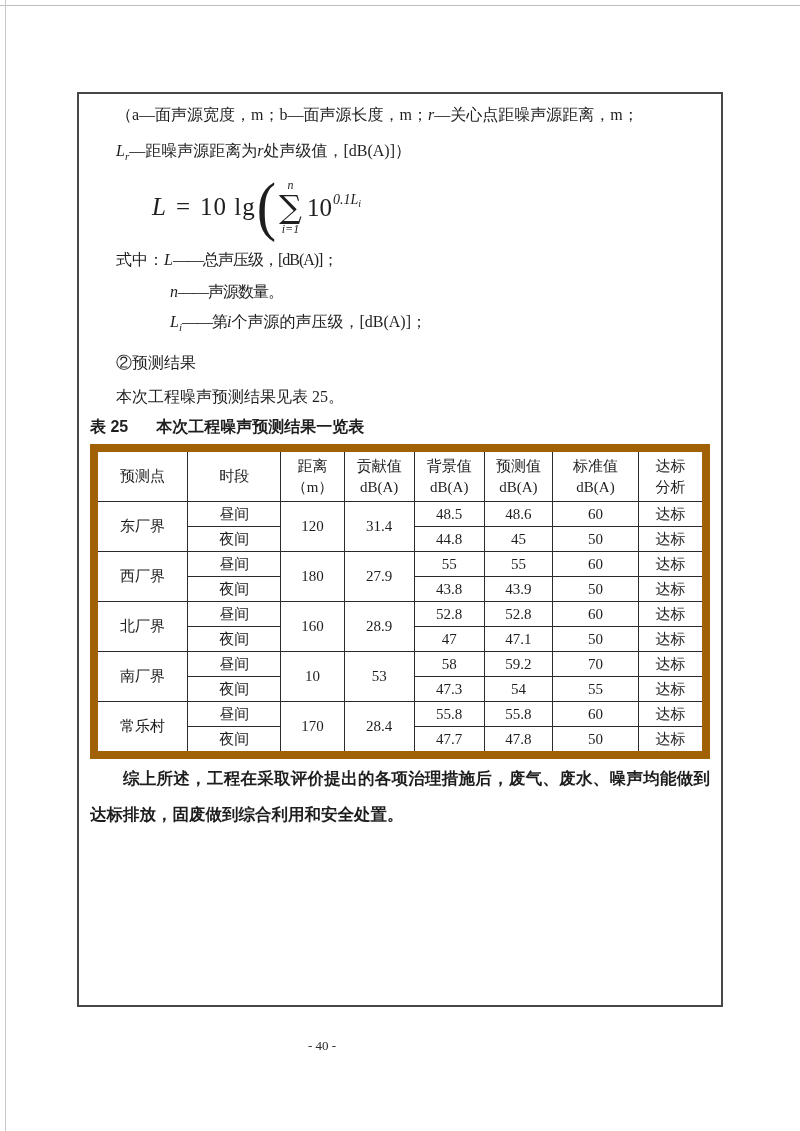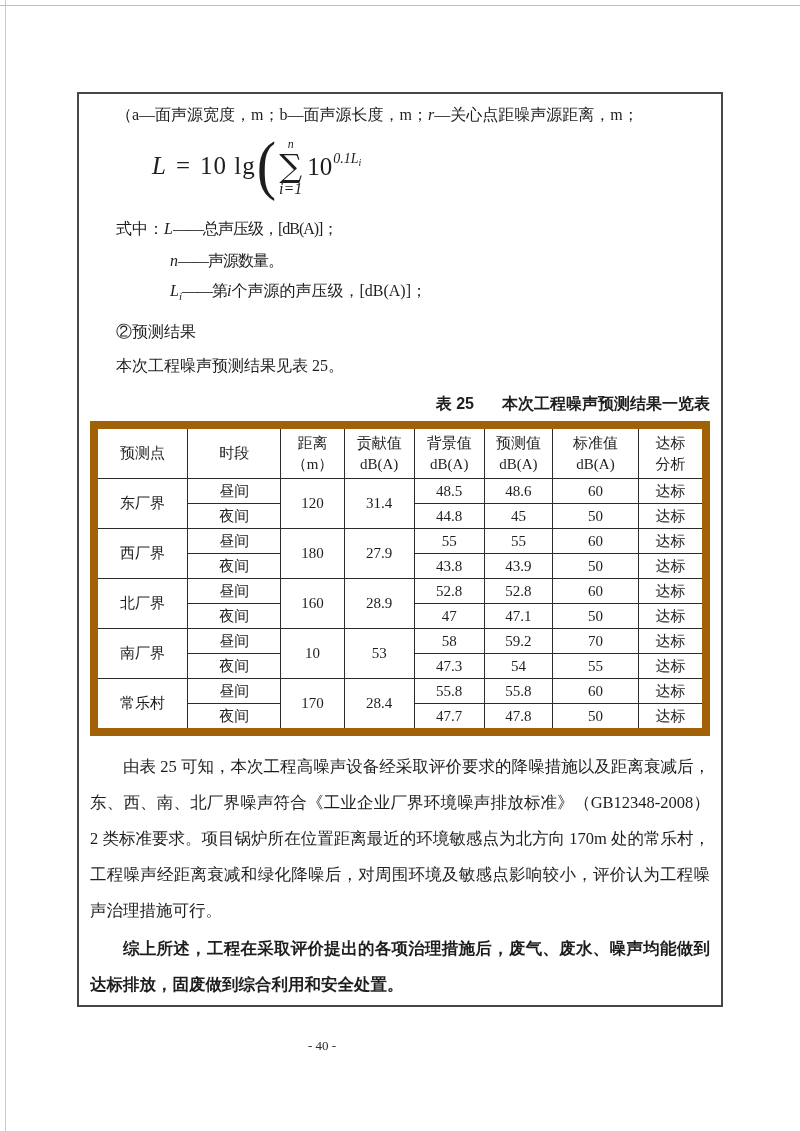--- a/index.html
+++ b/index.html
@@ -45,35 +45,35 @@
   .f-eq { margin-right: 10px; }
   .f-coef { letter-spacing: 1px; }
   .f-paren {
     font-size: 58px; font-weight: 400; line-height: 58px;
     transform: scaleY(1.12);
     padding: 0 1px;
   }
   .f-sum { display: inline-flex; flex-direction: column; align-items: center; margin: 0 2px; }
   .f-sum-upper { font-size: 12px; font-style: italic; line-height: 12px; }
   .f-sum-symbol { font-size: 32px; line-height: 32px; font-family: "DejaVu Serif", serif; }
-  .f-sum-lower { font-size: 16px; font-style: italic; line-height: 13px; }
+  .f-sum-lower { font-size: 12px; font-style: italic; line-height: 13px; }
   .f-pow { position: relative; margin-left: 3px; }
   .f-exp { font-size: 14px; font-style: italic; vertical-align: 12px; margin-left: 1px; }
   .f-exp sub { font-size: 10px; vertical-align: -3px; }
 
-  .where-l  { margin-top: 16px; }
+  .where-l  { margin-top: 6px; }
   .where-li { margin-top: 6px; line-height: 26px; }
   .where-n  { margin-top: 10px; }
   .dash { letter-spacing: -1px; }
   .heading2 { margin-top: 12px; }
   .results-intro { margin-top: 12px; }
 
   .table-caption {
-    margin-top: 16px;
-    text-align: right;
+    margin-top: 8px;
+    text-align: left;
     font-weight: bold;
     font-size: 16px; line-height: 22px;
     font-family: "Liberation Sans", "DejaVu Sans", sans-serif;
   }
   .table-caption .cap-title { margin-left: 28px; }
 
   table.noise {
     margin-top: 6px;
     width: 100%;
     border-collapse: collapse;
@@ -110,20 +110,21 @@
 </head>
 <body>
 
 <div class="scan-line-top"></div>
 <div class="scan-line-left"></div>
 
 <div class="content-box">
 
   <div class="line ind"><span>（a—面声源宽度，m；b—面声源长度，m；</span><span class="var">r</span><span>—关心点距噪声源距离，m；</span></div>
 
+  <div class="line ind l2"><span class="var">L</span><sub>r</sub><span>—距噪声源距离为</span><span class="var">r</span><span>处声级值，[dB(A)]）</span></div>
 
 
   <div class="formula">
     <span class="f-var">L</span>
     <span class="f-eq">=</span>
     <span class="f-coef">10 lg</span>
     <span class="f-paren">(</span>
     <span class="f-sum">
       <span class="f-sum-upper">n</span>
       <span class="f-sum-symbol">∑</span>
@@ -272,18 +273,17 @@
         <tr>
           <td>夜间</td>
           <td>47.7</td>
           <td>47.8</td>
           <td>50</td>
           <td>达标</td>
         </tr>
       </tbody>
   </table>
 
-  <p class="para p1">由表 25 可知，本次工程高噪声设备经采取评价要求的降噪措施以及距离衰减后，东、西、南、北厂界噪声符合《工业企业厂界环境噪声排放标准》（GB12348-2008）2 类标准要求。项目锅炉所在位置距离最近的环境敏感点为北方向 170m 处的常乐村，工程噪声经距离衰减和绿化降噪后，对周围环境及敏感点影响较小，评价认为工程噪声治理措施可行。</p>
   <p class="para p2">综上所述，工程在采取评价提出的各项治理措施后，废气、废水、噪声均能做到达标排放，固废做到综合利用和安全处置。</p>
 
 </div>
 
 <div class="page-number">- 40 -</div>
 
 </body></html>

